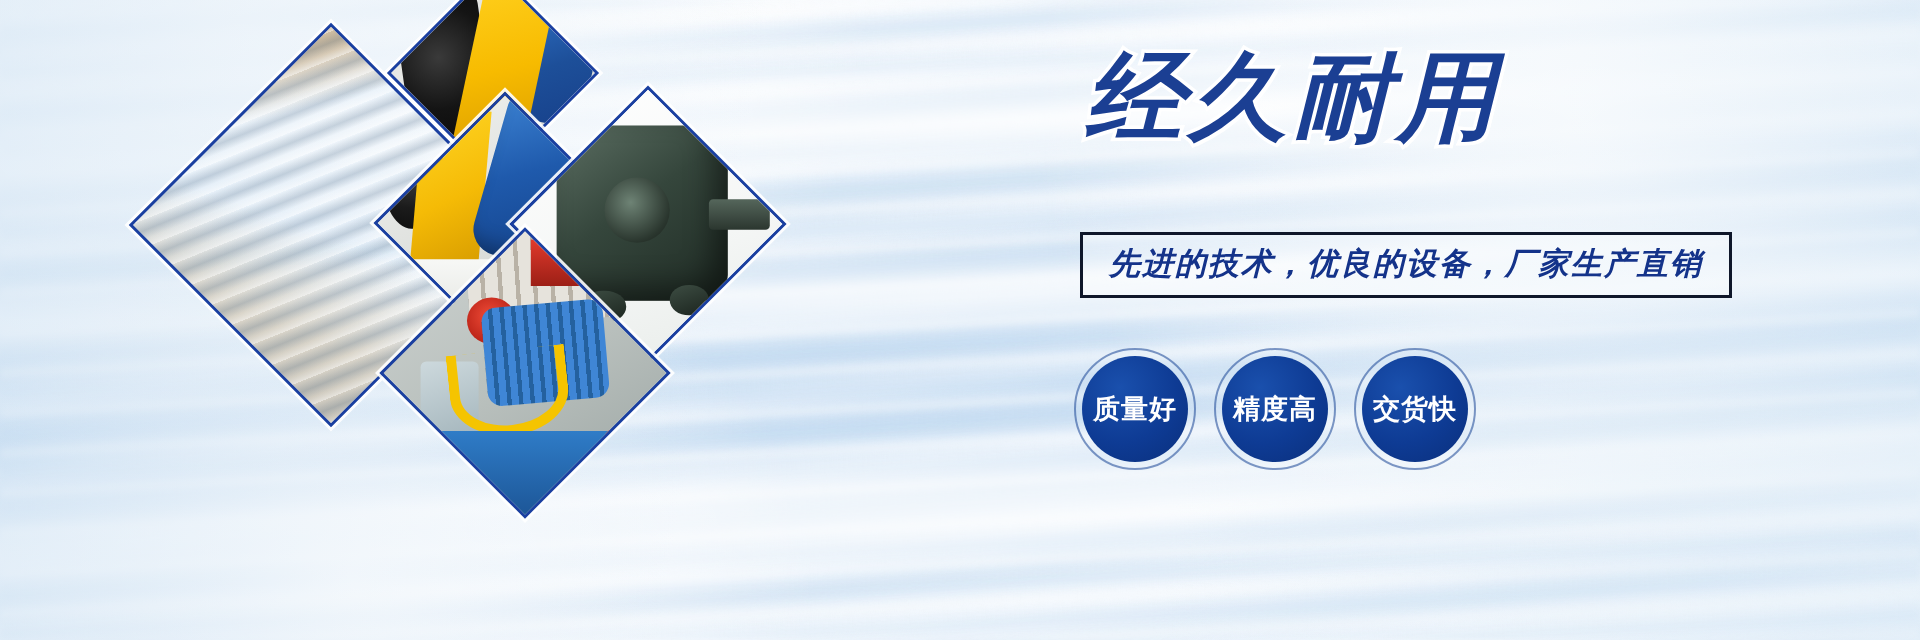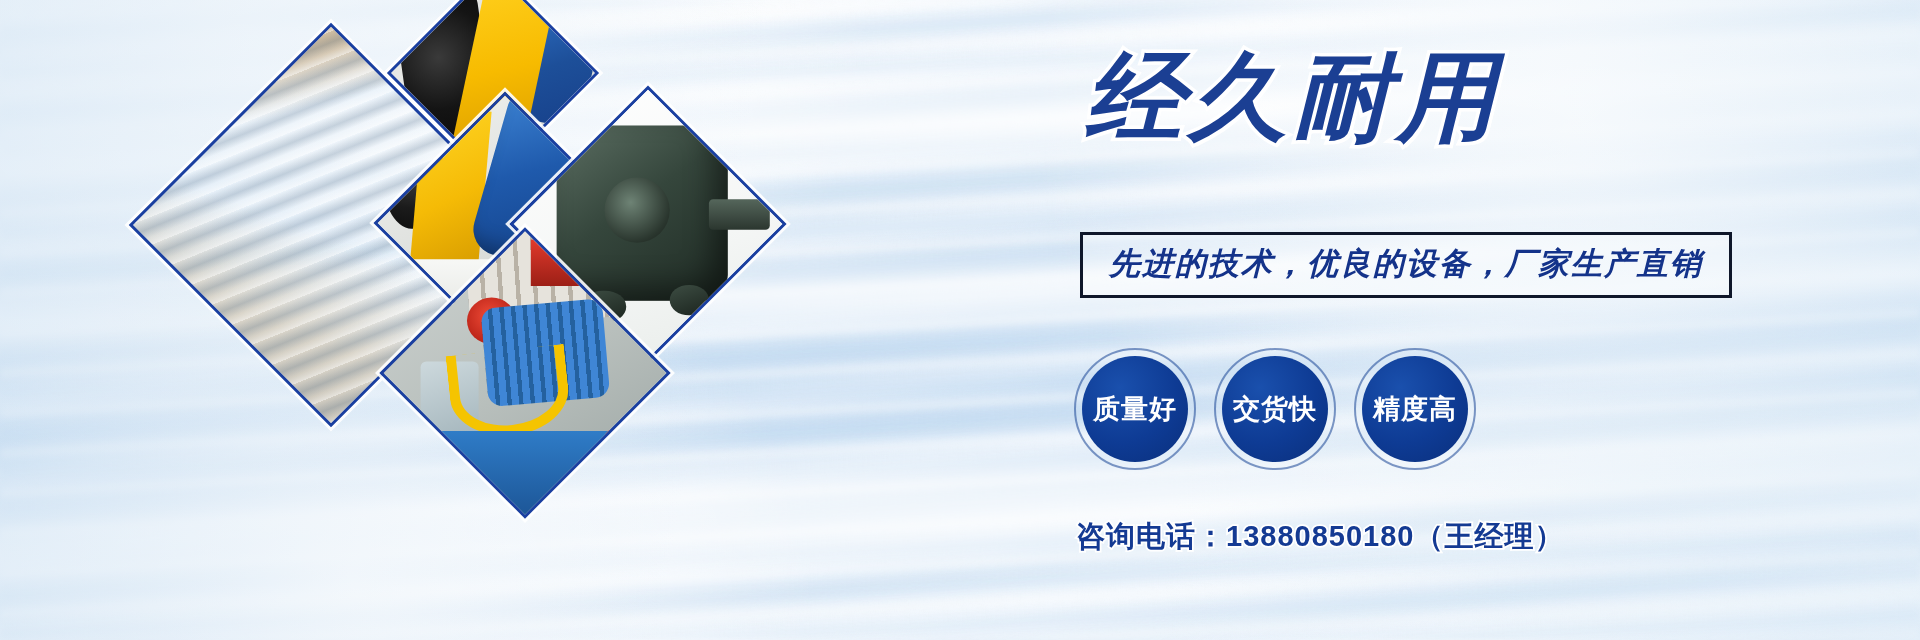--- a/index.html
+++ b/index.html
@@ -454,24 +454,23 @@
 
     <div class="subtitle-box">
       <div class="subtitle-text">先进的技术，优良的设备，厂家生产直销</div>
     </div>
 
     <div class="badges">
       <div class="badge">
         <span class="badge-label">质量好</span>
       </div>
       <div class="badge">
+        <span class="badge-label">精度高</span>
+      </div>
+      <div class="badge">
         <span class="badge-label">交货快</span>
       </div>
-      <div class="badge">
-        <span class="badge-label">精度高</span>
-      </div>
-    </div>
-
-    <div class="phone">咨询电话：13880850180（王经理）</div>
+    </div>
+
 
   </div>
 
 </div>
 
 </body></html>

